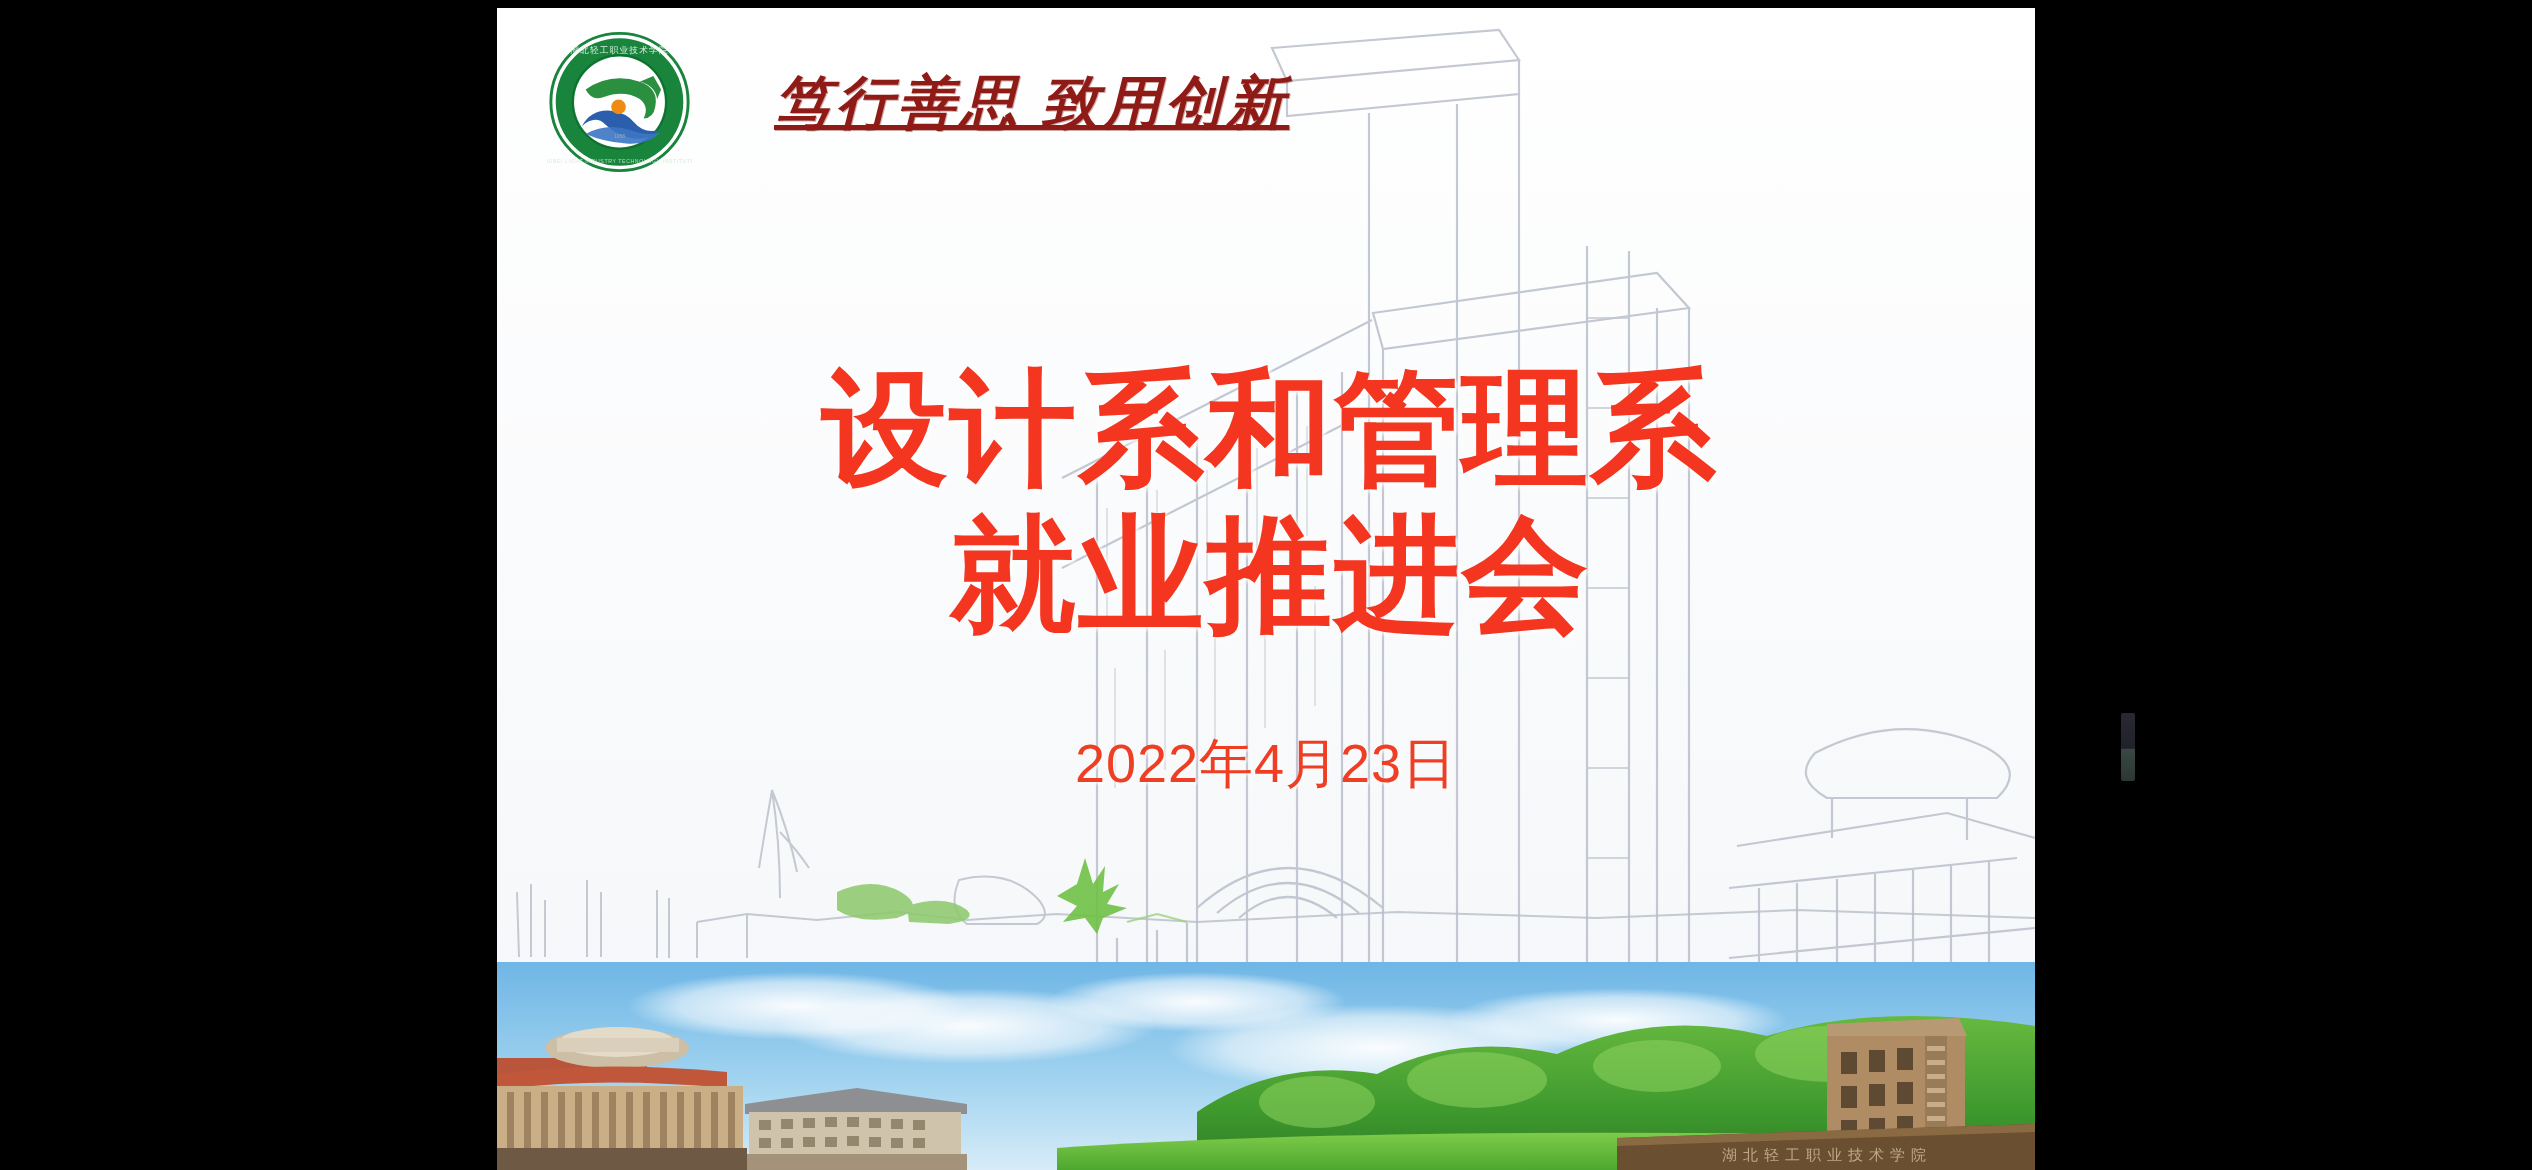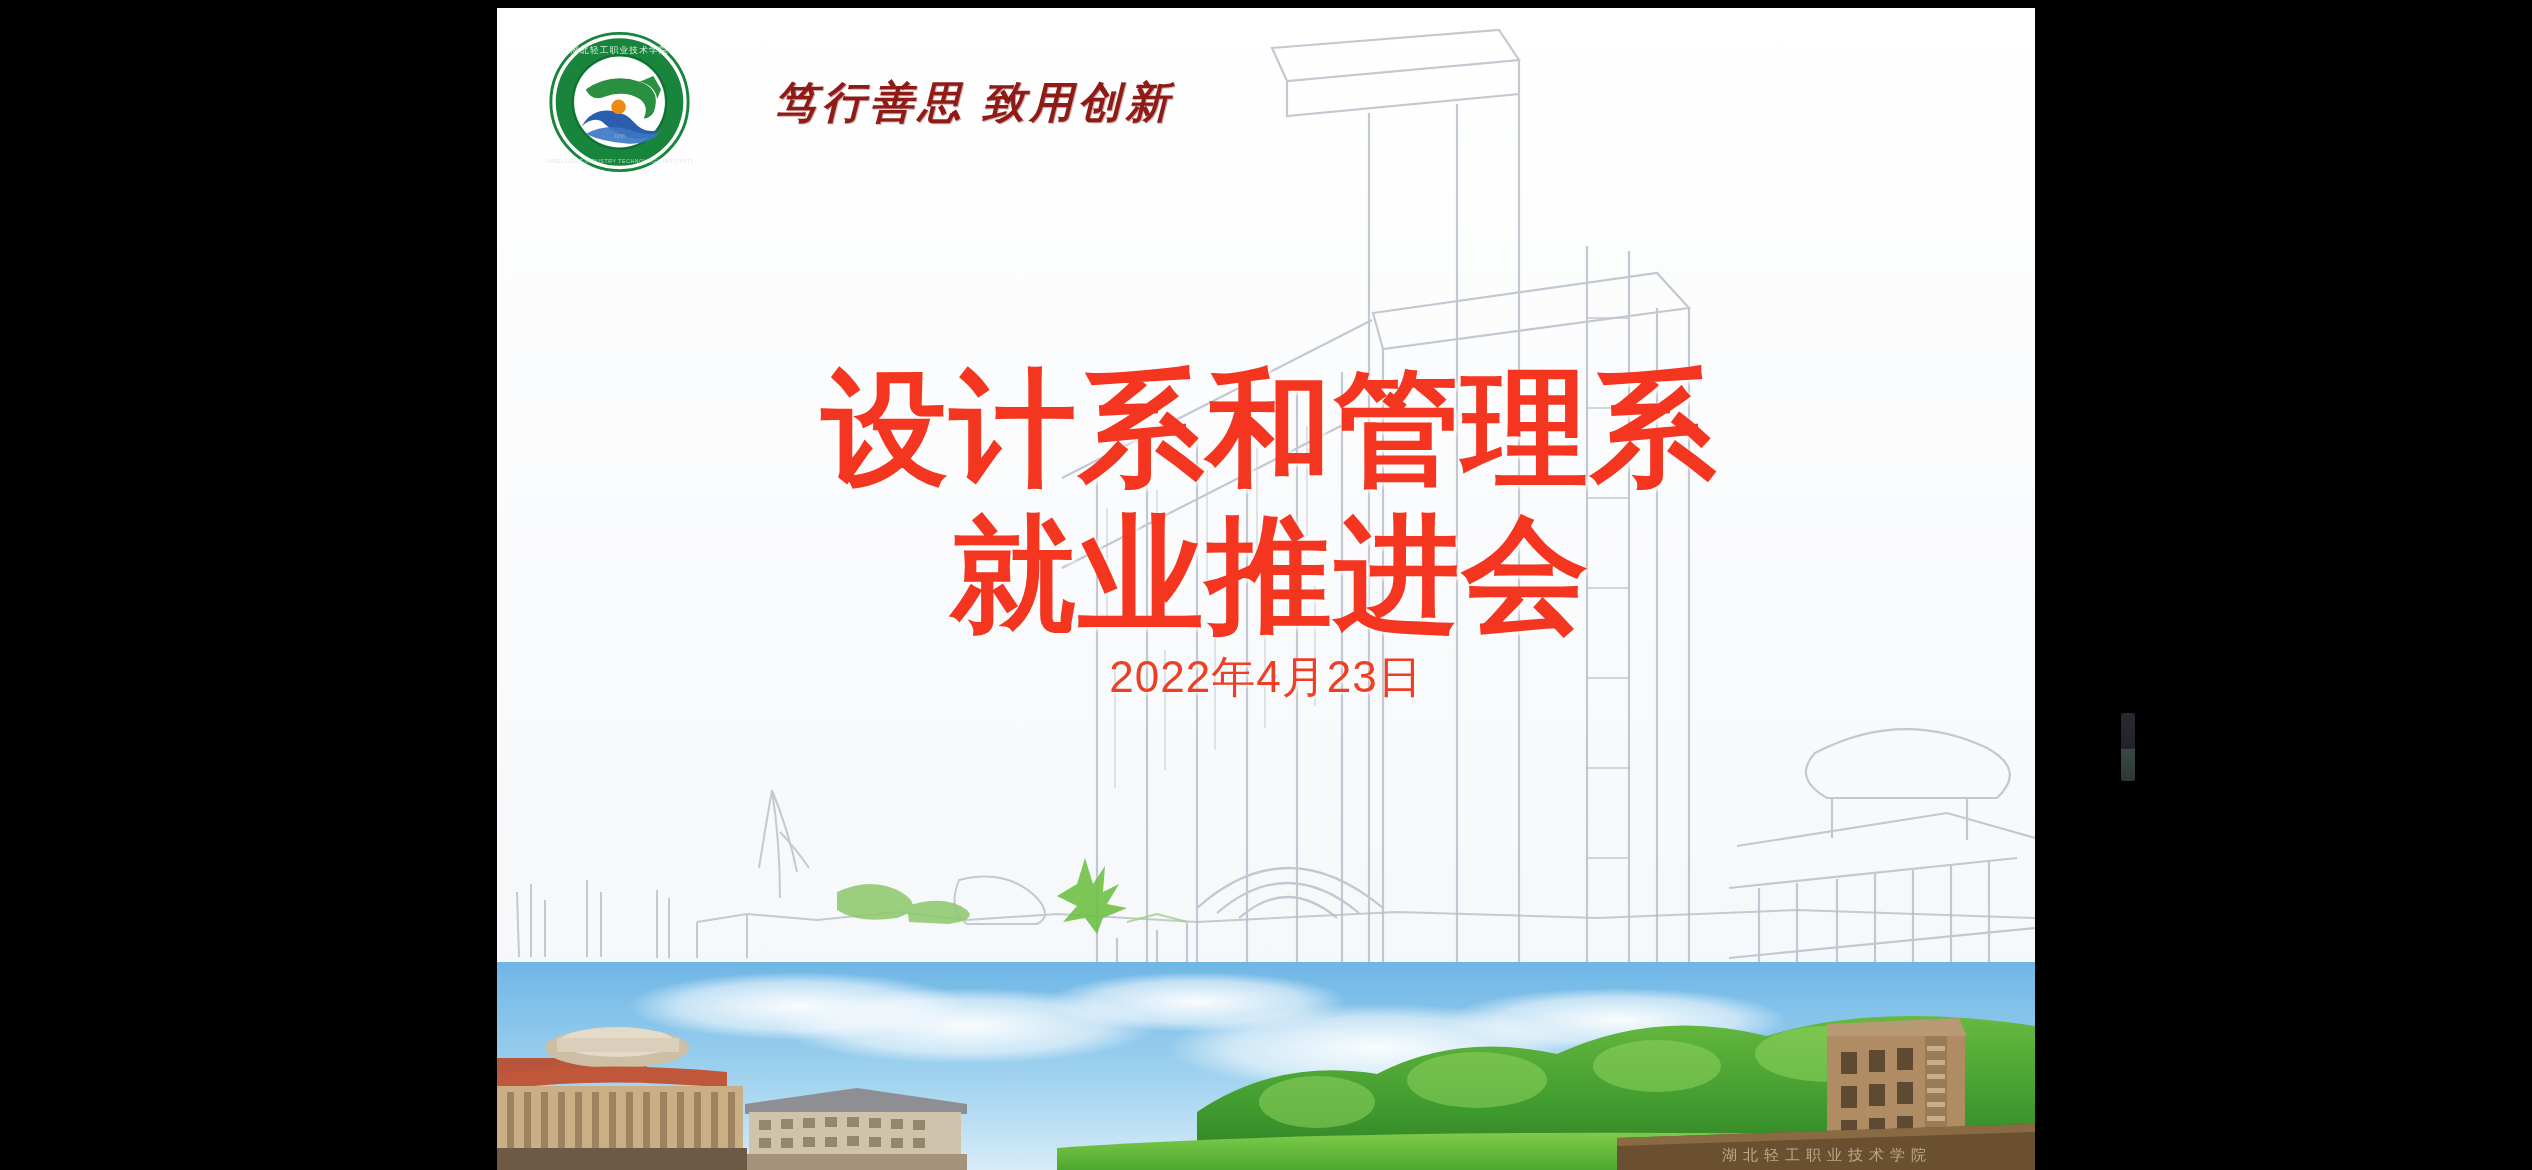--- a/index.html
+++ b/index.html
@@ -52,28 +52,29 @@
   .logo {
     position: relative;
     width: 145px;
     height: 148px;
     flex: 0 0 auto;
   }
   .logo svg { display:block; width:100%; height:100%; }
 
   .slogan {
     font-family: "Liberation Serif", serif;
-    font-size: 43px;
+    font-size: 57px;
     font-weight: 700;
     font-style: italic;
     letter-spacing: 5px;
     color: #8f1b16;
     white-space: nowrap;
     line-height: 1;
     text-shadow: 1px 1px 0 rgba(120,20,16,.35);
+    text-decoration: underline;
   }
 
   
   .center-block {
     position: absolute;
     left: 0;
     right: 0;
     top: 348px;
     text-align: center;
     z-index: 6;
@@ -85,22 +86,23 @@
     font-size: 126px;
     line-height: 1.16;
     color: #f4351f;
     letter-spacing: 2px;
     white-space: nowrap;
     text-shadow: 3px 3px 4px rgba(255,255,255,.85);
     margin-left: 8px;
   }
 
   .date {
+    margin-top: 80px;
     font-family: "Liberation Sans", sans-serif;
-    font-size: 44px;
+    font-size: 54px;
     font-weight: 500;
     color: #ef3e23;
     letter-spacing: 1px;
     white-space: nowrap;
     text-shadow: 2px 2px 3px rgba(255,255,255,.8);
   }
 
   
   .photo-band {
     position: absolute;

